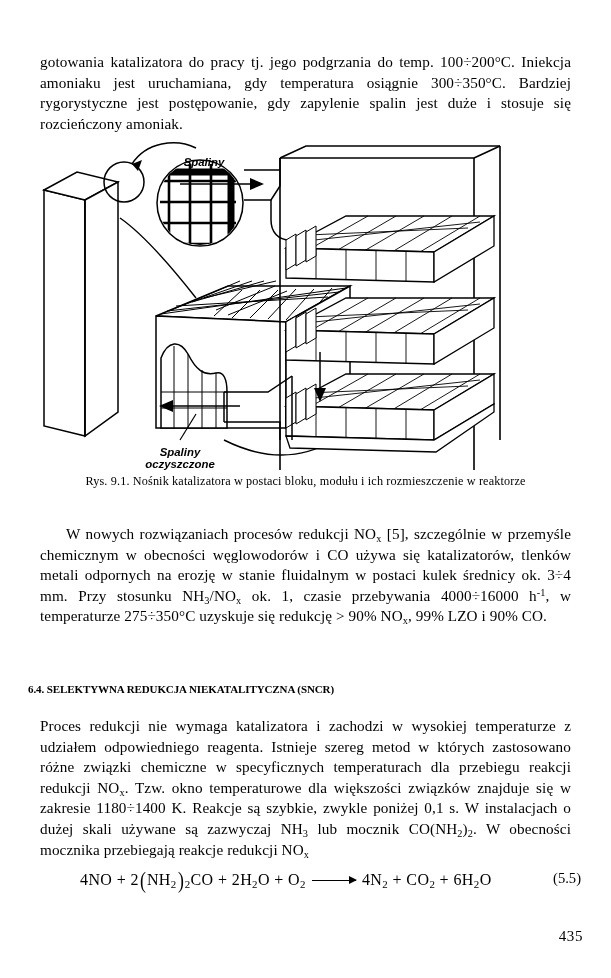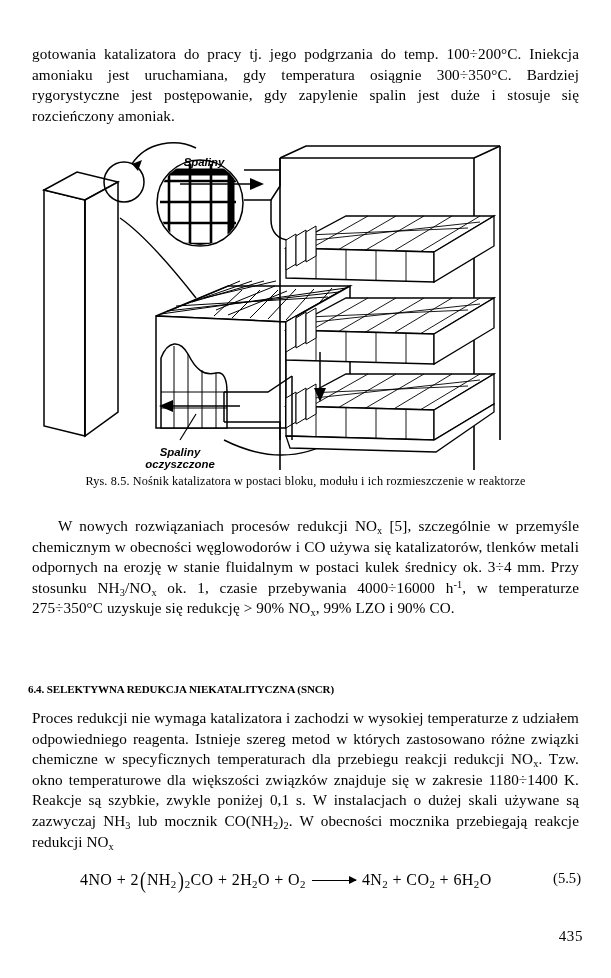--- a/index.html
+++ b/index.html
@@ -30,21 +30,21 @@
   
   .para {
     font-size: 15.2px;
     line-height: 20.6px;
     text-align: justify;
     text-justify: inter-word;
     letter-spacing: 0.1px;
   }
   .para.indent { text-indent: 26px; }
 
-  p { margin: 4px; }
+  p { margin: 12px; }
 
   sub {
     font-size: 0.68em;
     vertical-align: -0.28em;
     line-height: 0;
   }
   sup {
     font-size: 0.68em;
     vertical-align: 0.48em;
     line-height: 0;
@@ -378,21 +378,21 @@
           <line x1="168" y1="274" x2="152" y2="300" stroke="#000" stroke-width="1.2"></line>
         </g>
       </g>
 
       <text class="fig-label" x="176" y="26" text-anchor="middle">Spaliny</text>
       <text class="fig-label" x="152" y="316" text-anchor="middle">Spaliny</text>
       <text class="fig-label" x="152" y="328" text-anchor="middle">oczyszczone</text>
     </svg>
   </div>
 
-  <div id="caption">Rys. 8.5. Nośnik katalizatora w postaci bloku, modułu i ich rozmieszczenie w reaktorze</div>
+  <div id="caption">Rys. 9.1. Nośnik katalizatora w postaci bloku, modułu i ich rozmieszczenie w reaktorze</div>
 
   <div class="col para indent" id="para-mid">
     <p><span>W nowych rozwiązaniach procesów redukcji NO</span><sub>x</sub><span> [5], szczególnie w przemyśle chemicznym w obecności węglowodorów i CO używa się katalizatorów, tlenków metali odpornych na erozję w stanie fluidalnym w postaci kulek średnicy ok. 3÷4 mm. Przy stosunku NH</span><sub>3</sub><span>/NO</span><sub>x</sub><span> ok. 1, czasie przebywania 4000÷16000 h</span><sup>-1</sup><span>, w temperaturze 275÷350°C uzyskuje się redukcję &gt; 90% NO</span><sub>x</sub><span>, 99% LZO i 90% CO.</span></p>
   </div>
 
   <h2 id="heading">6.4. SELEKTYWNA REDUKCJA NIEKATALITYCZNA (SNCR)</h2>
 
   <div class="col para" id="para-sncr">
     <p><span>Proces redukcji nie wymaga katalizatora i zachodzi w wysokiej temperaturze z udziałem odpowiedniego reagenta. Istnieje szereg metod w których zastosowano różne związki chemiczne w specyficznych temperaturach dla przebiegu reakcji redukcji NO</span><sub>x</sub><span>. Tzw. okno temperaturowe dla większości związków znajduje się w zakresie 1180÷1400 K. Reakcje są szybkie, zwykle poniżej 0,1 s. W instalacjach o dużej skali używane są zazwyczaj NH</span><sub>3</sub><span> lub mocznik CO(NH</span><sub>2</sub><span>)</span><sub>2</sub><span>. W obecności mocznika przebiegają reakcje redukcji NO</span><sub>x</sub></p>
   </div>

